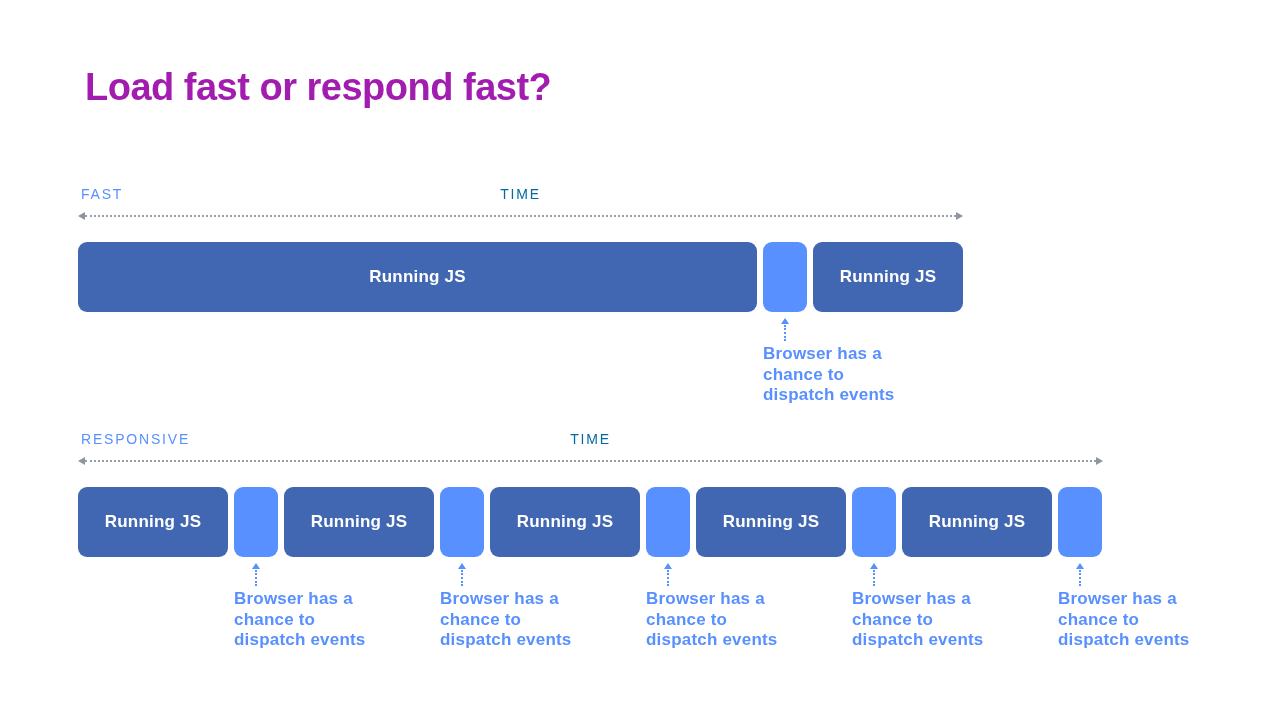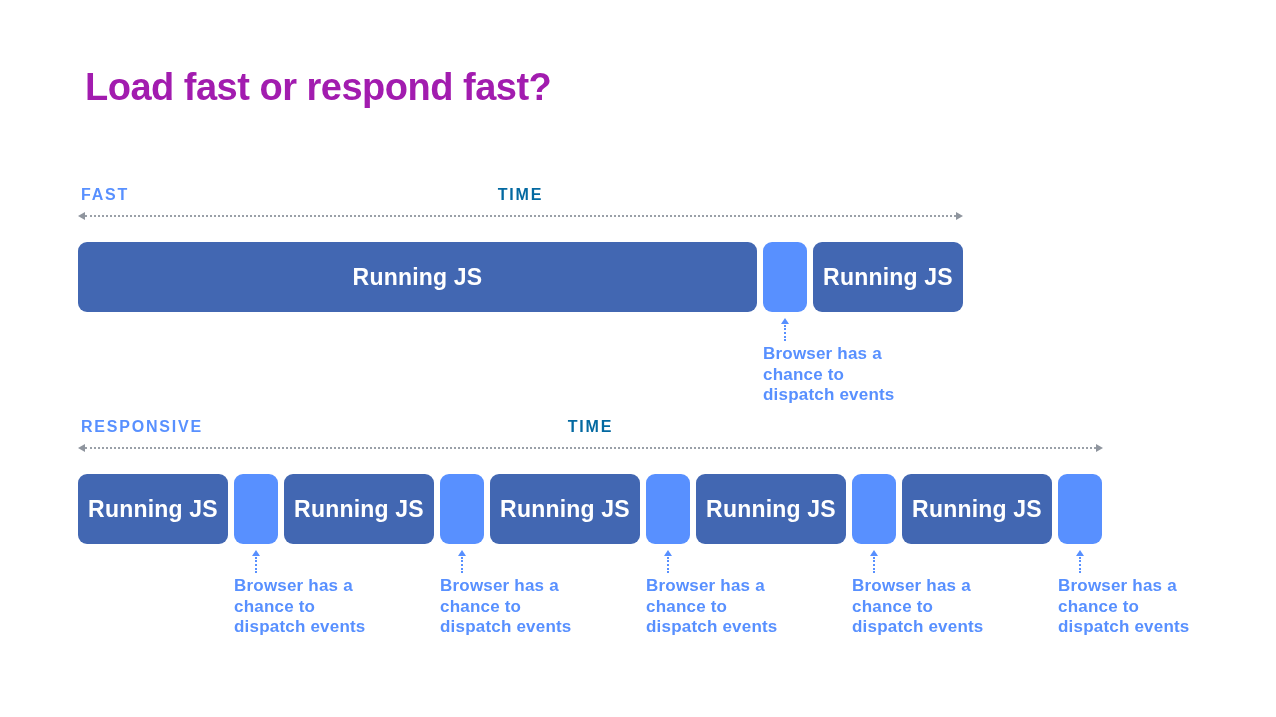--- a/index.html
+++ b/index.html
@@ -19,45 +19,45 @@
     top:66px;
     margin:0;
     font-size:38px;
     font-weight:700;
     color:#a21caf;
     letter-spacing:-0.5px;
   }
 
   .timeline { position:absolute; left:78px; }
   .timeline.fast       { top:186px; width:885px; }
-  .timeline.responsive { top:418px; width:1025px; }
+  .timeline.responsive { top:431px; width:1025px; }
 
   .tl-header {
     position:relative;
     height:21px;
-    font-size:16px;
-    font-weight:700;
+    font-size:14px;
+    font-weight:400;
     letter-spacing:1.8px;
   }
   .tl-name { position:absolute; left:3px; top:0; color:#5890ff; }
   .tl-time { display:block; text-align:center; color:#0369a1; }
 
   .tl-axis { display:flex; align-items:center; height:4px; margin-top:7px; }
   .axis-line { flex:1 1 auto; height:0; border-top:2px dotted #9aa0a8; }
   .axis-arrow { flex:0 0 auto; width:0; height:0;
     border-top:4px solid transparent; border-bottom:4px solid transparent; }
   .axis-arrow.left  { border-right:7px solid #8f959e; }
   .axis-arrow.right { border-left:7px solid #8f959e; }
 
   .tl-bars { display:flex; gap:6px; margin-top:24px; height:70px; }
   .bar {
     background:#4267b2;
     border-radius:9px;
     color:#ffffff;
-    font-size:23px;
+    font-size:17px;
     font-weight:700;
     display:flex;
     align-items:center;
     justify-content:center;
     letter-spacing:0.2px;
   }
   .gap-block { background:#5890ff; border-radius:9px; }
 
   .tl-annotations { display:flex; margin-top:6px; }
   .spacer { flex:0 0 auto; }

